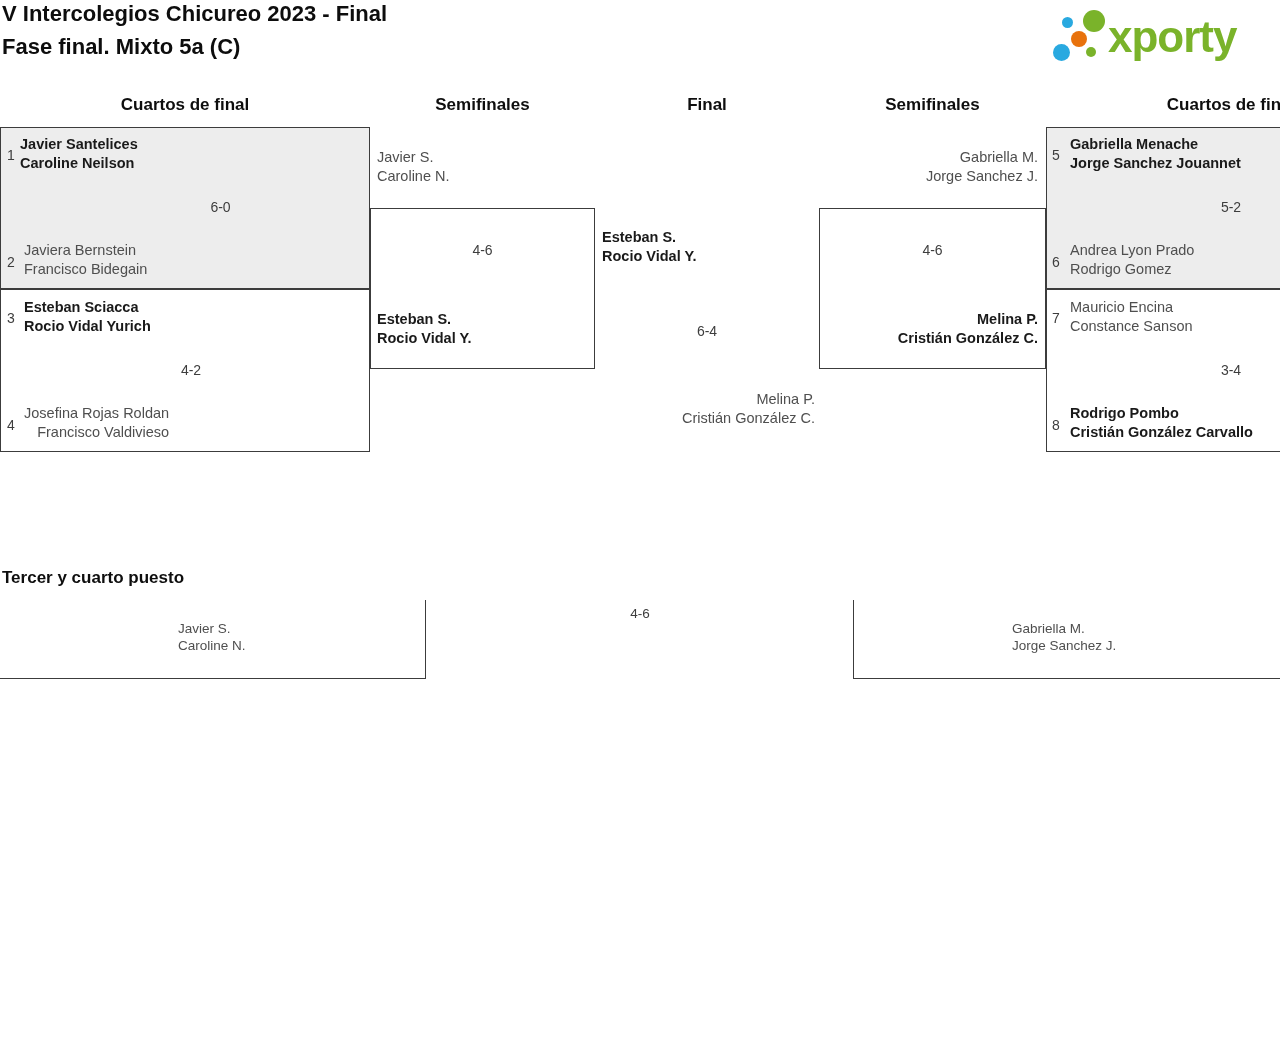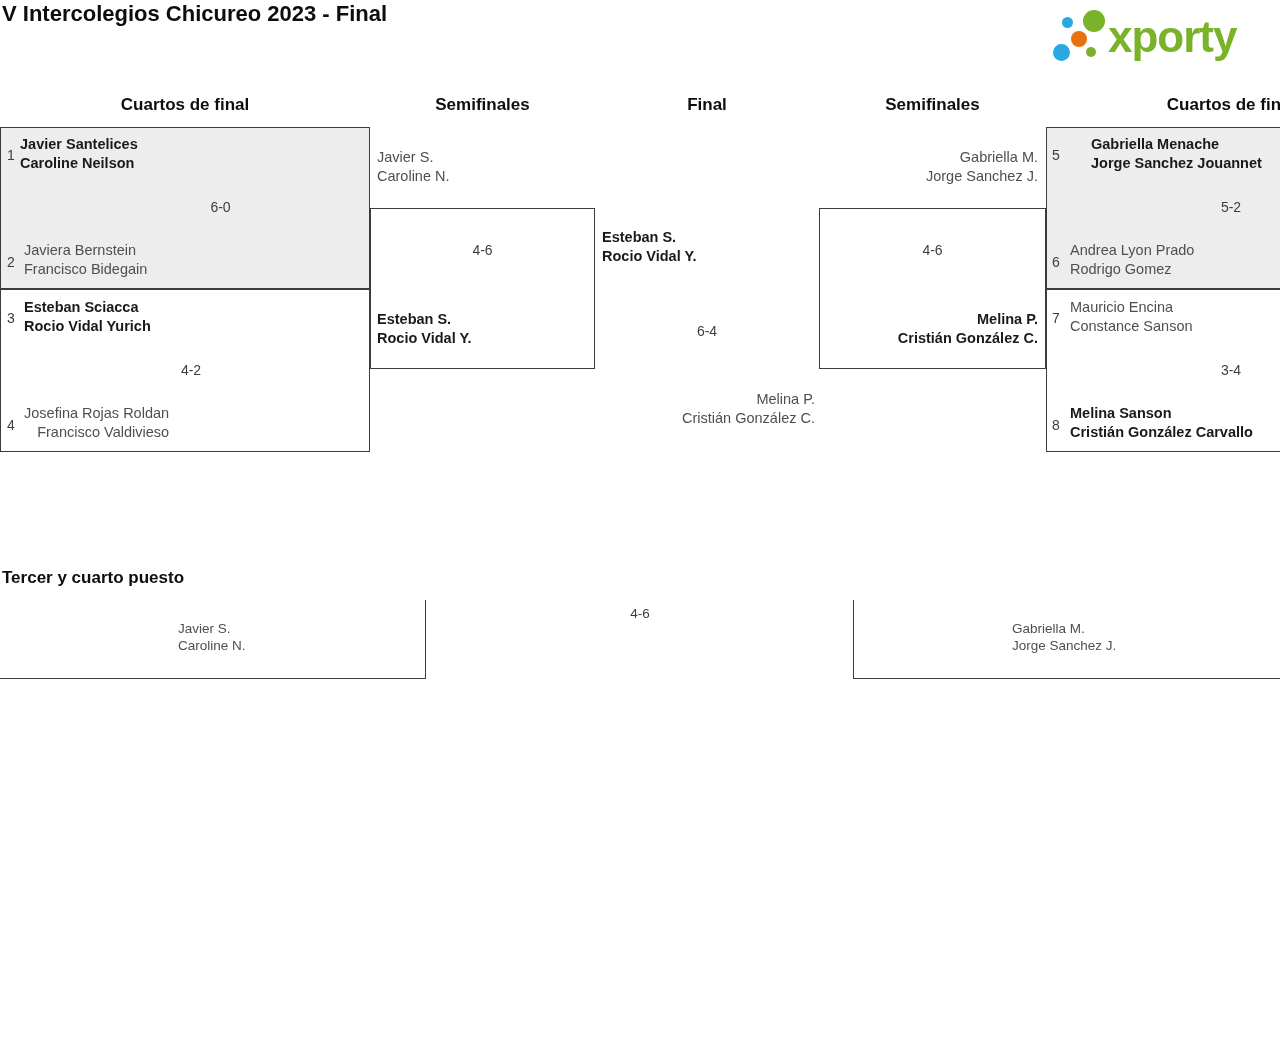--- a/index.html
+++ b/index.html
@@ -31,20 +31,21 @@
   .dot-blue-medium{left:7px;top:40px;width:17px;height:17px;background:#29a9e0;}
   .dot-green-small{left:40px;top:43px;width:10px;height:10px;background:#7ab32a;}
   .logo-text{position:absolute;left:62px;top:9px;font-size:44px;font-weight:700;color:#7ab32a;letter-spacing:-1px;line-height:48px;}
 </style>
 </head>
 <body>
 
 <div class="page">
 
   <div class="title-line" style="top:2px;">V Intercolegios Chicureo 2023 - Final</div>
+  <div class="title-line" style="top:35px;">Fase final. Mixto 5a (C)</div>
 
   <div class="logo">
     <span class="dot dot-blue-small"></span>
     <span class="dot dot-green-large"></span>
     <span class="dot dot-orange"></span>
     <span class="dot dot-blue-medium"></span>
     <span class="dot dot-green-small"></span>
     <span class="logo-text">xporty</span>
   </div>
 
@@ -109,40 +110,40 @@
     <div class="ln">Gabriella M.</div>
     <div class="ln">Jorge Sanchez J.</div>
   </div>
   <div class="score" style="left:819px;top:243px;width:227px;">4-6</div>
   <div class="team bold right" style="left:838px;top:310px;width:200px;">
     <div class="ln">Melina P.</div>
     <div class="ln">Cristián González C.</div>
   </div>
 
   <div class="seed" style="left:1052px;top:148px;">5</div>
-  <div class="team bold" style="left:1070px;top:135px;margin-left:21px;">
+  <div class="team bold" style="left:1070px;top:135px;">
     <div class="ln">Gabriella Menache</div>
     <div class="ln">Jorge Sanchez Jouannet</div>
   </div>
   <div class="score" style="left:1046px;top:200px;width:370px;">5-2</div>
   <div class="seed" style="left:1052px;top:255px;">6</div>
   <div class="team reg" style="left:1070px;top:241px;">
     <div class="ln">Andrea Lyon Prado</div>
     <div class="ln">Rodrigo Gomez</div>
   </div>
 
   <div class="seed" style="left:1052px;top:311px;">7</div>
   <div class="team reg" style="left:1070px;top:298px;">
     <div class="ln">Mauricio Encina</div>
     <div class="ln">Constance Sanson</div>
   </div>
   <div class="score" style="left:1046px;top:363px;width:370px;">3-4</div>
   <div class="seed" style="left:1052px;top:418px;">8</div>
   <div class="team bold" style="left:1070px;top:404px;">
-    <div class="ln">Melina Sanson</div>
+    <div class="ln">Rodrigo Pombo</div>
     <div class="ln">Cristián González Carvallo</div>
   </div>
 
   <div class="tp-heading">Tercer y cuarto puesto</div>
   <div class="tp-left"></div>
   <div class="tp-right"></div>
   <div class="team reg small" style="left:178px;top:621px;">
     <div class="ln">Javier S.</div>
     <div class="ln">Caroline N.</div>
   </div>

